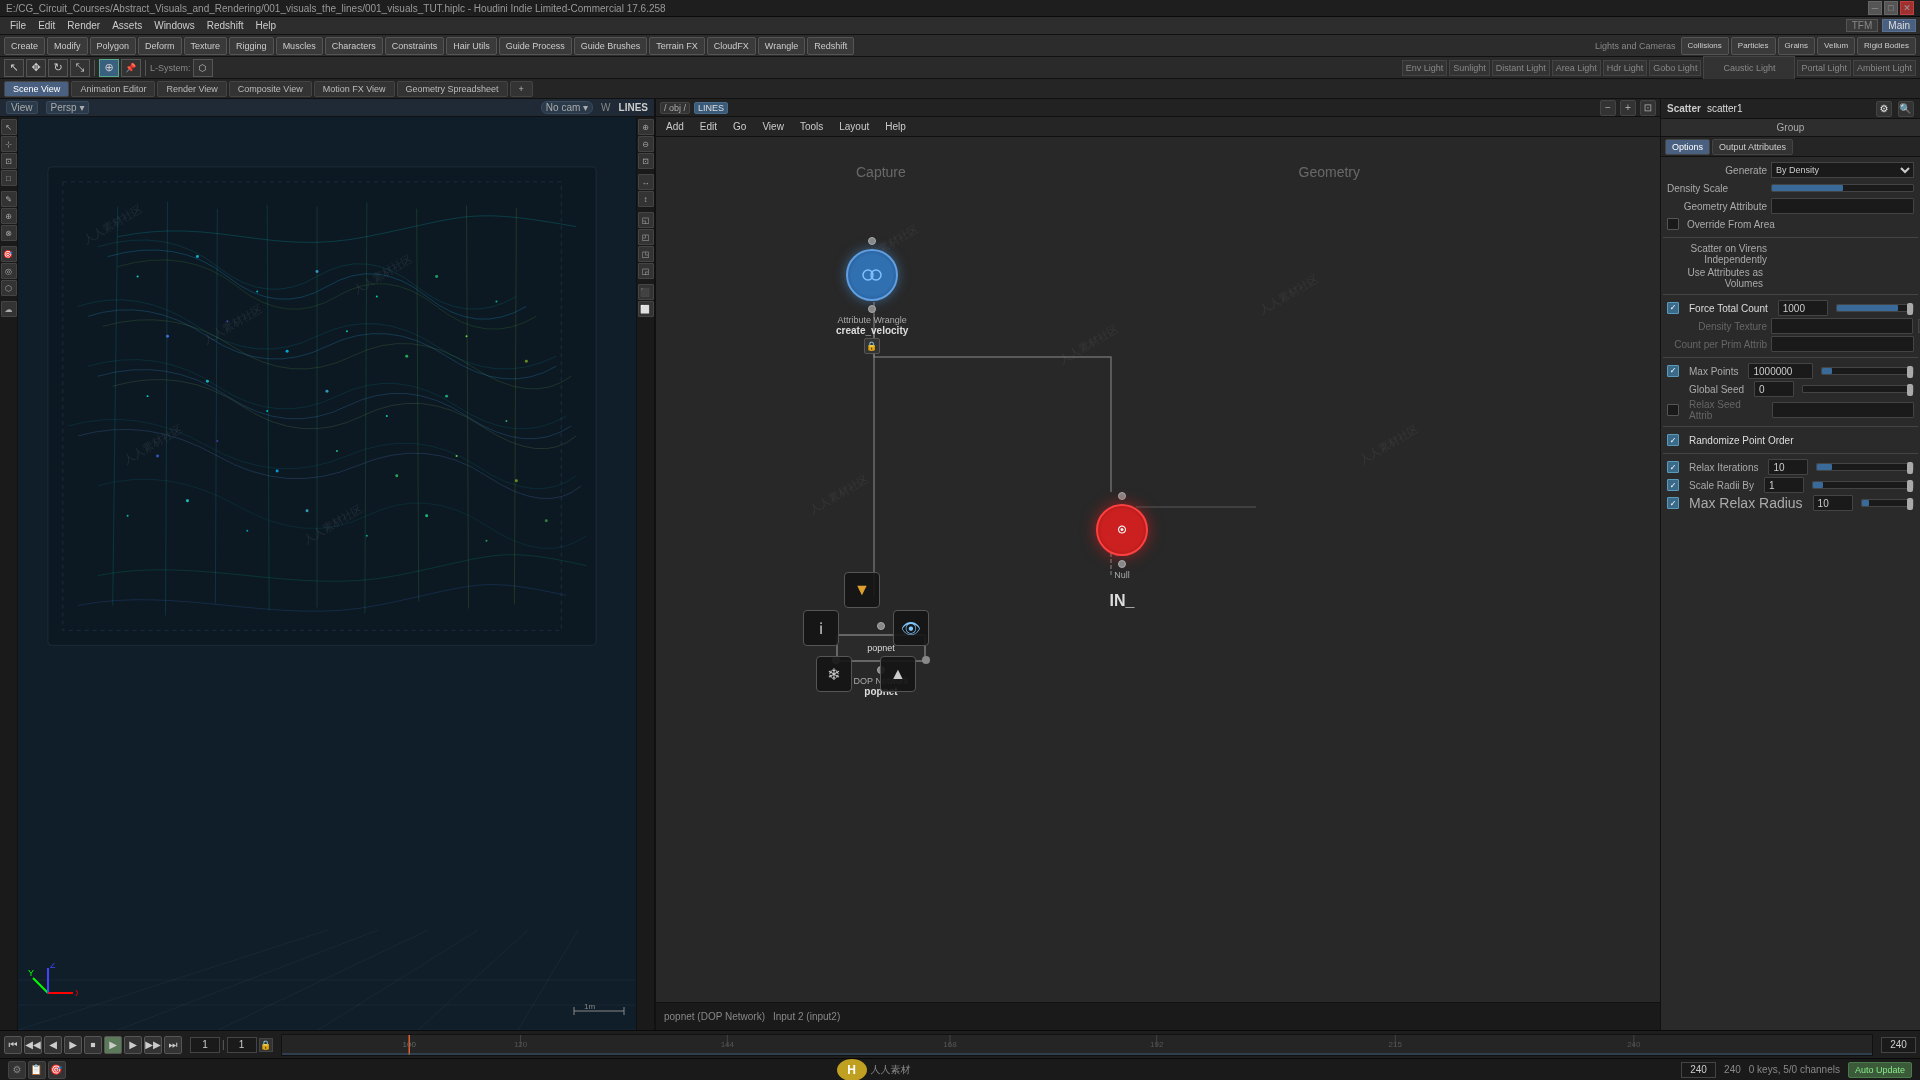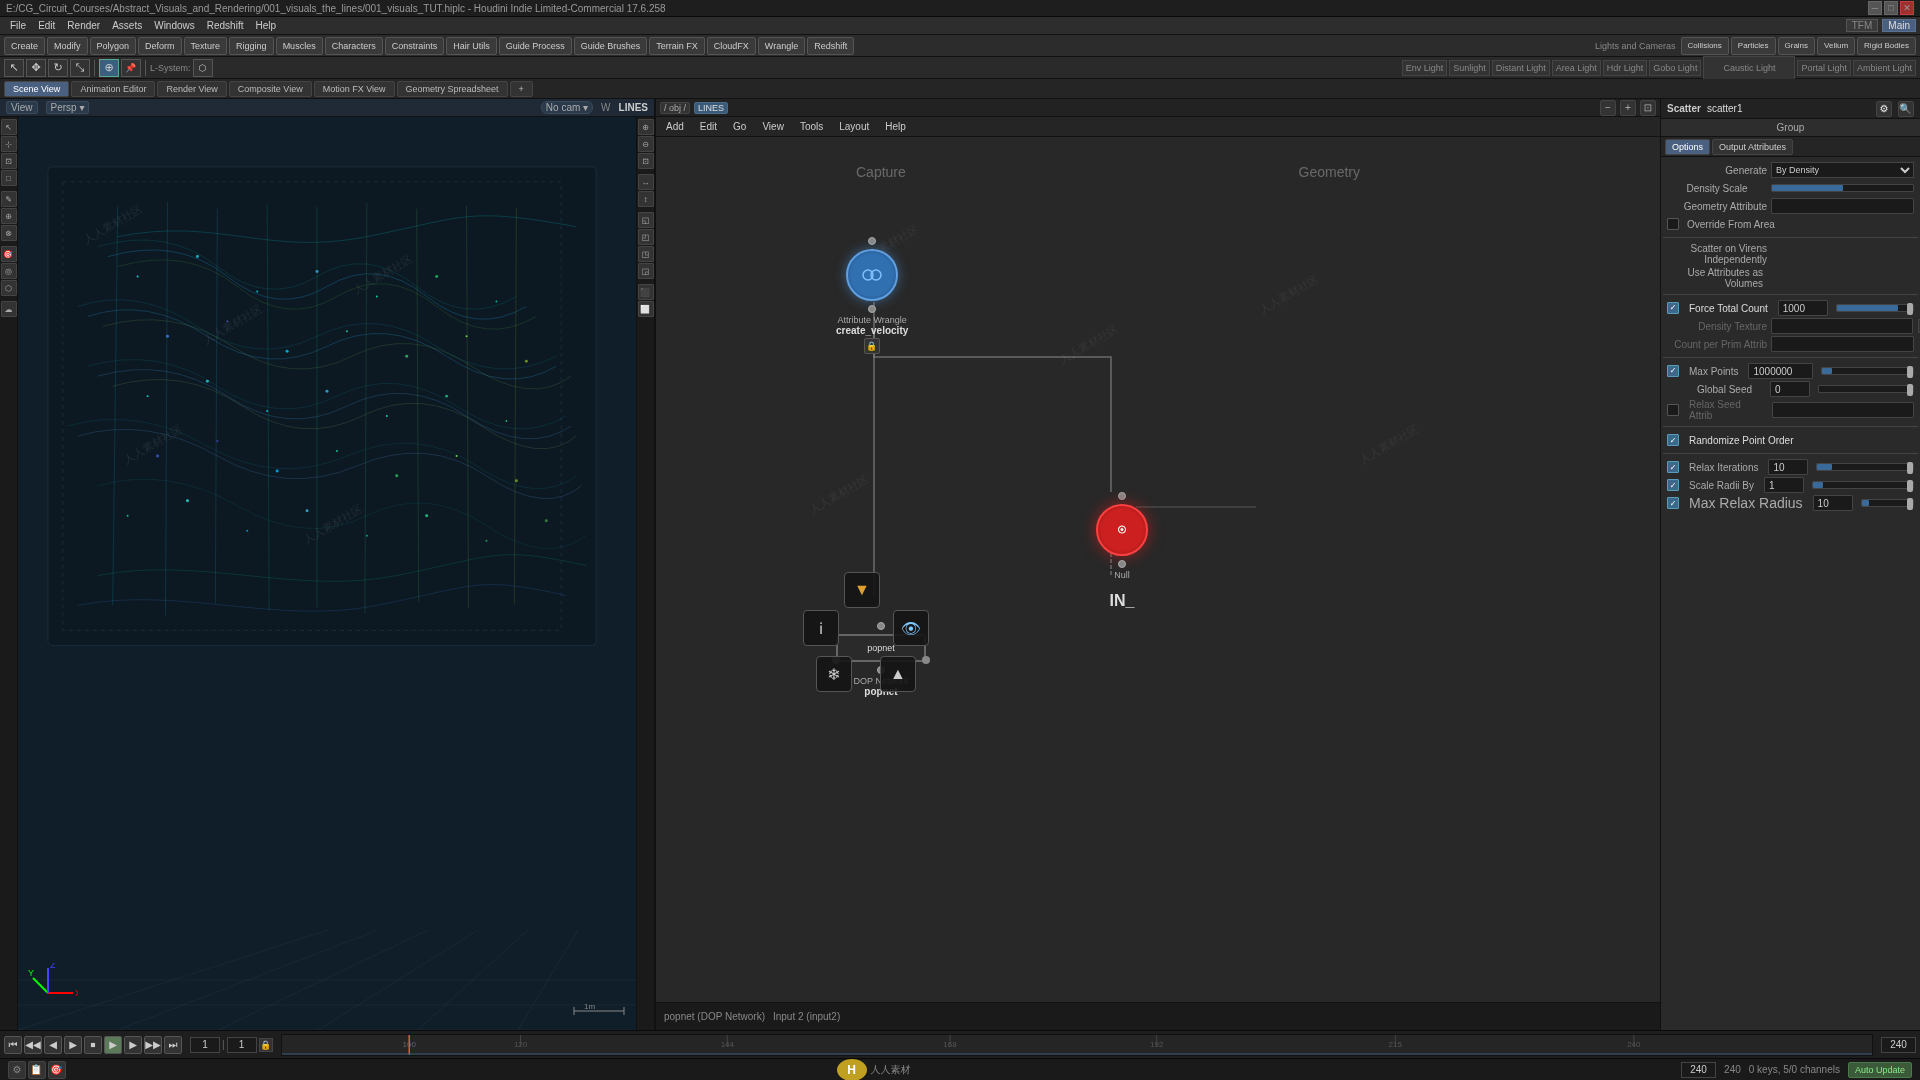--- a/index.html
+++ b/index.html
@@ -647,21 +647,21 @@
           <div style="flex:1;overflow-y:auto;padding:4px 2px;">
 
             <div class="prop-row-full">
               <span style="font-size:10px;color:#aaa;width:100px;text-align:right;flex-shrink:0;">Generate</span>
               <select style="flex:1;height:16px;background:#1a1a1a;border:1px solid #444;color:#ccc;font-size:9px;">
                 <option>By Density</option>
               </select>
             </div>
 
             <div class="prop-row-full">
-              <span style="font-size:10px;color:#aaa;width:100px;text-align:center;flex-shrink:0;">Density Scale</span>
+              <span style="font-size:10px;color:#aaa;width:100px;text-align:left;flex-shrink:0;">Density Scale</span>
               <div class="slider-track">
                   <div class="slider-fill" style="width:50%;"></div>
                 </div>
             </div>
 
             <div class="prop-row-full">
               <span style="font-size:10px;color:#aaa;width:100px;text-align:right;flex-shrink:0;">Geometry Attribute</span>
               <input type="text" class="small-input" style="flex: 1 1 0%;">
             </div>
 
@@ -714,21 +714,21 @@
               <span style="font-size:10px;color:#aaa;margin:0 6px;">Max Points</span>
               <input type="text" class="small-input" value="1000000" style="width: 65px;">
               <div class="slider-track" style="flex:1;margin-left:4px;">
                   <div class="slider-fill" style="width:10%;"></div>
                   <div class="slider-thumb"></div>
                 </div>
             </div>
 
             <div class="prop-row-full">
               <div style="width:12px;height:12px;flex-shrink:0;"></div>
-              <span style="font-size:10px;color:#aaa;margin:0 14px;">Global Seed</span>
+              <span style="font-size:10px;color:#aaa;margin:0 6px;">Global Seed</span>
               <input type="text" class="small-input" value="0" style="width: 40px;">
               <div class="slider-track" style="flex:1;margin-left:4px;">
                   <div class="slider-fill" style="width:0%;"></div>
                   <div class="slider-thumb"></div>
                 </div>
             </div>
 
             <div class="prop-row-full">
               <div style="width:12px;height:12px;background:#1a1a1a;border:1px solid #555;border-radius:1px;flex-shrink:0;"></div>
               <span style="font-size:10px;color:#666;margin:0 6px;">Relax Seed Attrib</span>

